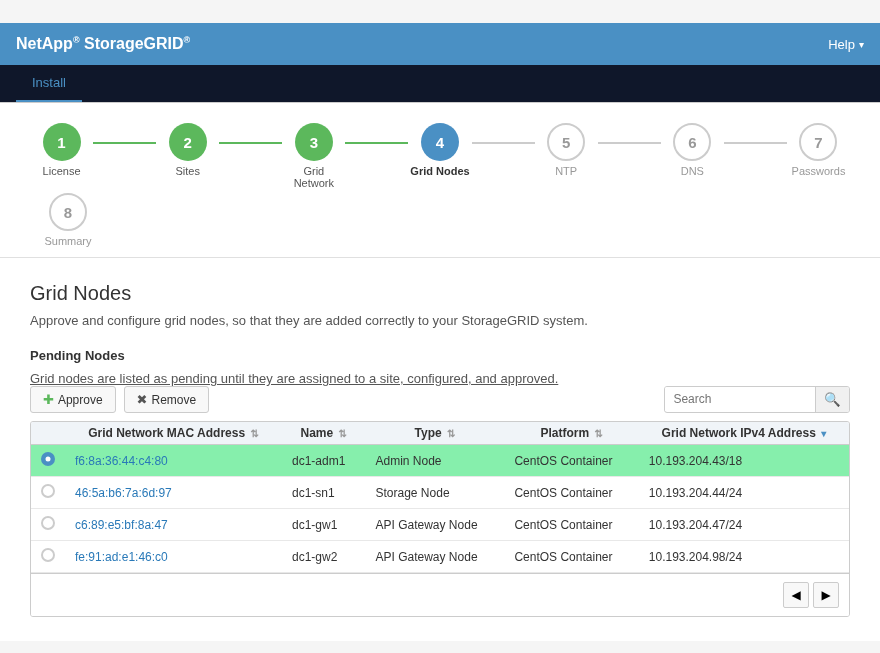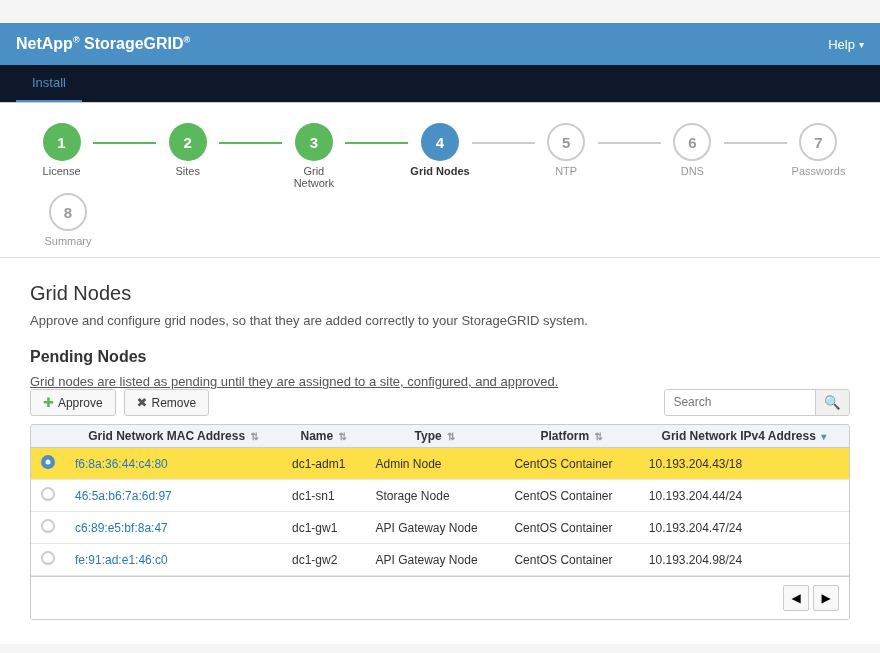--- a/index.html
+++ b/index.html
@@ -34,42 +34,42 @@
     .step-circle.inactive { background: #fff; color: #999; border: 2px solid #ccc; }
     .step-label { font-size: 11px; margin-top: 4px; text-align: center; color: #555; }
     .step-label.active { font-weight: bold; color: #333; }
     .step-label.completed { color: #555; }
     .step-label.inactive { color: #999; }
 
     
     .content { padding: 24px 30px; background: #fff; margin: 0; }
     .page-title { font-size: 20px; font-weight: normal; margin-bottom: 8px; color: #333; }
     .page-desc { font-size: 13px; color: #555; margin-bottom: 20px; }
-    .section-title { font-size: 16px; font-weight: bold; margin-bottom: 8px; color: #333; }
+    .section-title { font-size: 13px; font-weight: bold; margin-bottom: 8px; color: #333; }
     .section-desc { font-size: 13px; color: #555; margin-bottom: 0; text-decoration: underline; }
 
     
     .toolbar { display: flex; align-items: center; justify-content: space-between; margin-bottom: 0; }
     .toolbar-left { display: flex; gap: 8px; }
     .btn { display: inline-flex; align-items: center; gap: 4px; padding: 5px 12px; font-size: 12px; border: 1px solid #ccc; background: #f8f8f8; cursor: pointer; border-radius: 3px; color: #333; }
     .btn.btn-approve { background: #f8f8f8; }
     .btn-icon { font-size: 13px; color: #5cb85c; }
     .btn-icon-x { font-size: 13px; color: #555; }
     .search-box { display: flex; align-items: flex-start; border: 1px solid #ccc; border-radius: 3px; overflow: hidden; background: #fff; }
     .search-input { border: none; outline: none; padding: 5px 8px; font-size: 12px; width: 150px; }
     .search-btn { background: #f0f0f0; border: none; border-left: 1px solid #ccc; padding: 5px 8px; cursor: pointer; }
 
     
     .table-wrapper { border: 1px solid #ccc; border-radius: 3px; overflow: hidden; }
     .data-table { width: 100%; border-collapse: collapse; }
     .data-table th { background: #f0f4f8; padding: 4px 10px; text-align: center; font-size: 12px; font-weight: bold; color: #333; border-bottom: 1px solid #ccc; white-space: nowrap; margin-top: 11px; }
     .data-table th .sort-icon { color: #999; font-size: 10px; margin-left: 2px; }
     .data-table th .sort-icon-down { color: #4a90c4; font-size: 10px; margin-left: 2px; }
     .data-table td { padding: 7px 10px; font-size: 12px; border-bottom: 1px solid #e8e8e8; white-space: nowrap; }
-    .data-table tr.selected { background: #fde047; }
+    .data-table tr.selected { background: #86efac; }
     .mac-link { color: #2979b8; text-decoration: none; }
 
     
     .radio-cell { width: 24px; }
     .radio-btn { width: 14px; height: 14px; border-radius: 50%; border: 2px solid #ccc; display: inline-block; position: relative; cursor: pointer; }
     .radio-btn.checked { border-color: #4a90c4; background: #4a90c4; }
     .radio-btn.checked::after { content: ''; position: absolute; width: 5px; height: 5px; background: #fff; border-radius: 50%; top: 50%; left: 50%; transform: translate(-50%, -50%); }
 
     
     .pagination-bar { display: flex; justify-content: flex-end; align-items: center; padding: 8px 10px; border-top: 1px solid #ccc; background: #fff; gap: 4px; }

